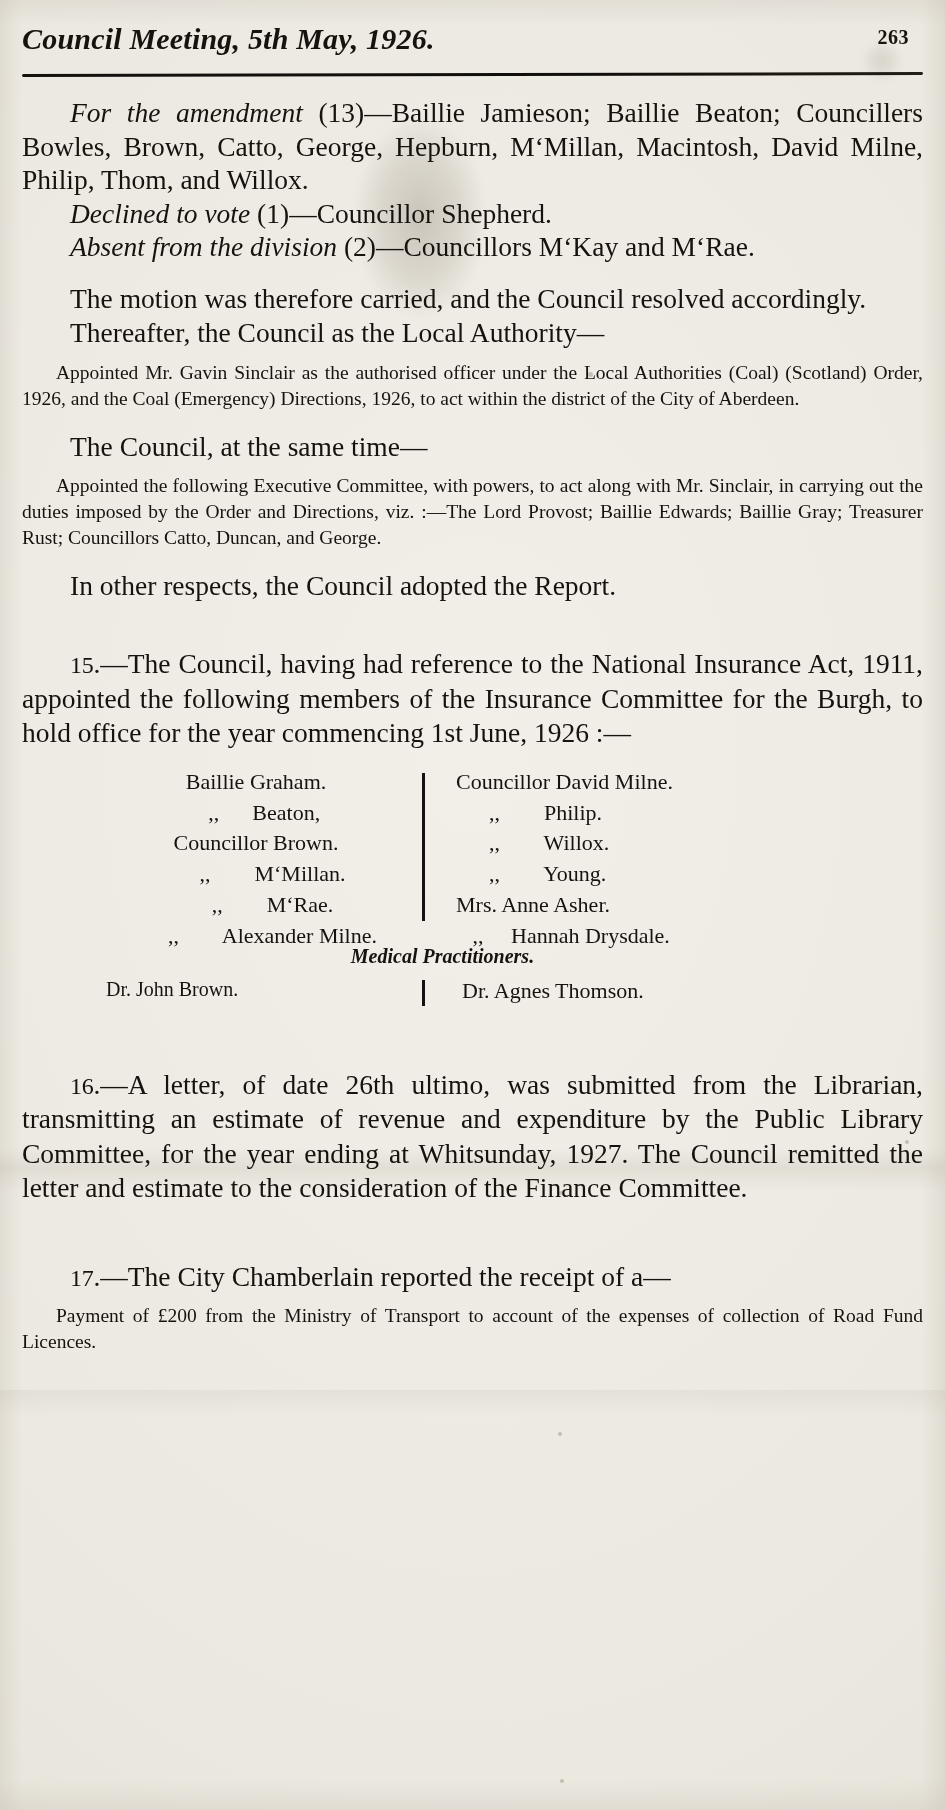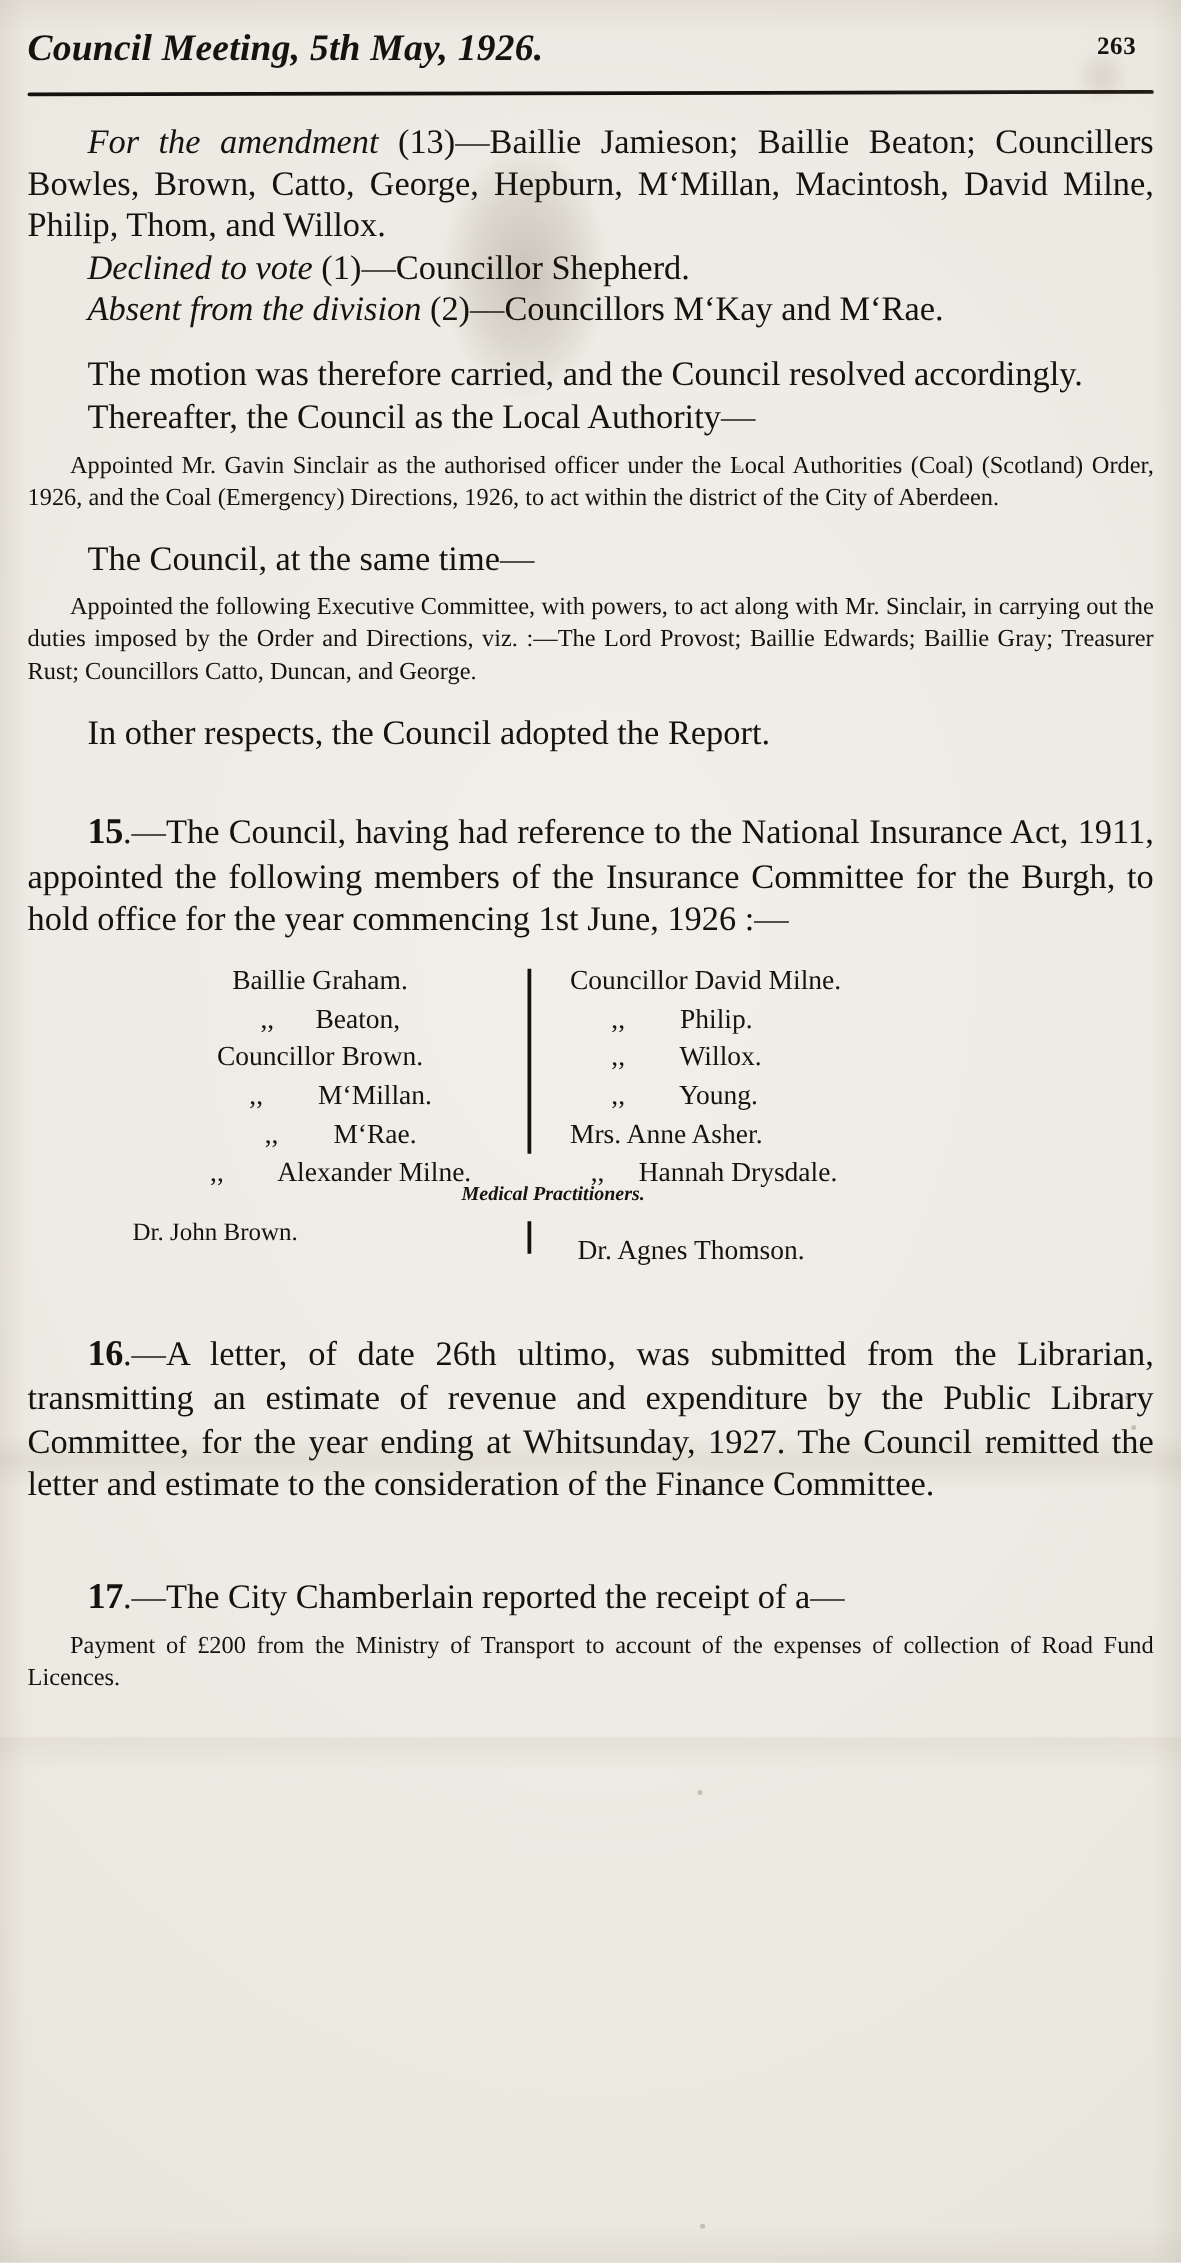--- a/index.html
+++ b/index.html
@@ -83,21 +83,21 @@
 
   
   .small{
     font-size:19.5px;
     line-height:1.33;
     text-align:justify;
     text-align-last:left;
     text-indent:34px;
   }
 
-  .sec-num{font-weight:700; font-size:29px; letter-spacing:-.3px;}
+  .sec-num{font-weight:400; font-size:24px; letter-spacing:-.3px;}
   .spacer-md{height:18px;}
   .spacer-sm{height:9px;}
 
   
   .names-block{
     position:relative;
     margin-top:16px;
     height:170px;
   }
   .names-divider{
@@ -108,31 +108,31 @@
     position:absolute; top:0;
     font-size:22px; line-height:1.40;
   }
   .names-col.left{left:84px; width:300px;text-align:center;}
   .names-col.right{left:434px; width:340px;}
   .name-row{display:block; white-space:pre;}
 
   
   .med-head{
     text-align:center; font-style:italic; font-weight:700;
-    font-size:16px; margin-top:8px; padding-right:60px;
+    font-size:20px; margin-top:8px; padding-right:60px;
   }
   .med-row{
     position:relative; margin-top:10px; height:34px;
   }
   .med-divider{
     position:absolute; left:400px; top:2px; width:3px; height:26px;
     background:#141210;
   }
   .med-left{position:absolute; left:84px; top:0; font-size:20px;}
-  .med-right{position:absolute; left:440px; top:12px; font-size:22px;}
+  .med-right{position:absolute; left:440px; top:0; font-size:22px;}
 
   
   .fleck{position:absolute; background:rgba(120,110,95,.35); border-radius:50%; pointer-events:none;}
 </style>
 </head>
 <body>
 
 <div id="paper"></div>
 <div id="band"></div>
 <div id="band2"></div>

